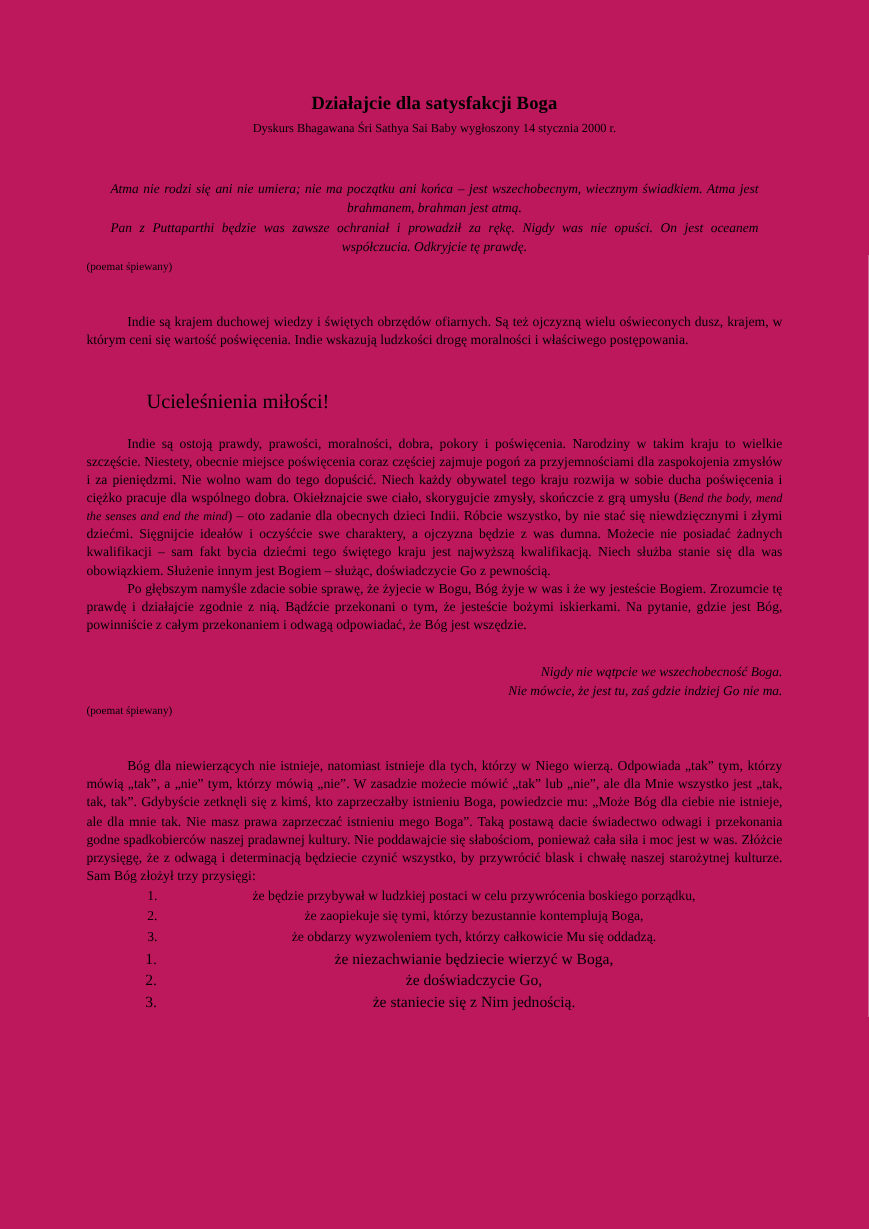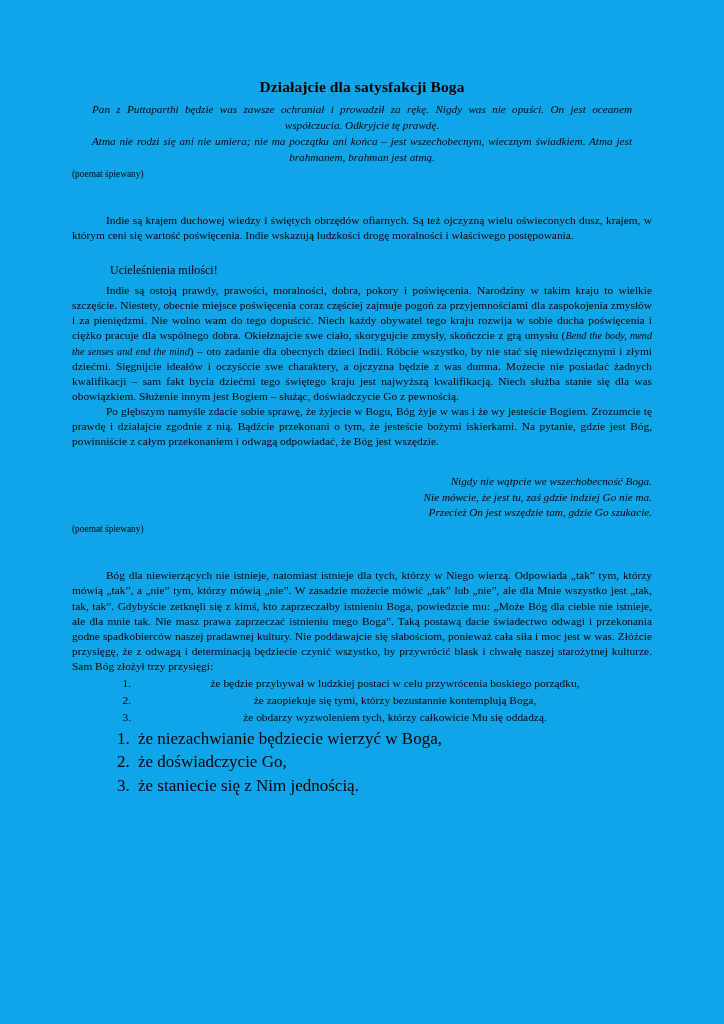--- a/index.html
+++ b/index.html
@@ -11,21 +11,21 @@
     width: 724px;
     height: 1024px;
     font-family: "Liberation Serif", serif;
     color: #000000;
     overflow: hidden;
   }
   .page {
     position: relative;
     width: 724px;
     height: 1024px;
-    background: #0ea5e9;
+    background: #be185d;
     box-sizing: border-box;
     padding: 78px 72px 40px 72px;
   }
   .doc-title {
     text-align: center;
     font-size: 15.5px;
     font-weight: bold;
     letter-spacing: 0.1px;
     margin: 0 0 6px 0;
   }
@@ -55,23 +55,23 @@
     padding-right: 18px;
   }
   p.body-par {
     font-size: 11.4px;
     line-height: 1.33;
     text-align: justify;
     margin: 0 0 0 0;
     text-indent: 34px;
   }
   .small-heading {
-    font-size: 12px;
+    font-size: 17px;
     line-height: 1.33;
-    margin: 4px;
+    margin: 16px;
     text-indent: 34px;
   }
   .eng-italic {
     font-style: italic;
     font-size: 10.2px;
   }
   ol.promises {
     margin: 2px 0 0 0;
     padding-left: 62px;
     font-size: 11.4px;
@@ -84,59 +84,60 @@
   }
   .second-list-intro {
     font-size: 11.4px;
     line-height: 1.33;
     margin: 14px 0 0 0;
     text-indent: 34px;
   }
   ol.promises2 {
     margin: 0;
     padding-left: 62px;
-    font-size: 17px;
+    font-size: 13px;
     line-height: 1.38;
+    text-align: center;
   }
   ol.promises2 li {
     margin: 0;
     padding-left: 4px;
   }
   .gap-24 { height: 24px; }
   .gap-16 { height: 16px; }
 </style>
 </head>
 <body>
 
 <div class="page">
 
   <h1 class="doc-title">Działajcie dla satysfakcji Boga</h1>
+  <div class="doc-subtitle">Dyskurs Bhagawana Śri Sathya Sai Baby wygłoszony 14 stycznia 2000 r.</div>
 
   <div class="verse-block">
+    <p class="verse-line justify-first">Atma nie rodzi się ani nie umiera; nie ma początku ani końca – jest wszechobecnym, wiecznym świadkiem. Atma jest brahmanem, brahman jest atmą.</p>
     <p class="verse-line justify-first">Pan z Puttaparthi będzie was zawsze ochraniał i prowadził za rękę. Nigdy was nie opuści. On jest oceanem współczucia. Odkryjcie tę prawdę.</p>
-    <p class="verse-line justify-first">Atma nie rodzi się ani nie umiera; nie ma początku ani końca – jest wszechobecnym, wiecznym świadkiem. Atma jest brahmanem, brahman jest atmą.</p>
     <p class="verse-attrib">(poemat śpiewany)</p>
   </div>
 
   <p class="body-par">Indie są krajem duchowej wiedzy i świętych obrzędów ofiarnych. Są też ojczyzną wielu oświeconych dusz, krajem, w którym ceni się wartość poświęcenia. Indie wskazują ludzkości drogę moralności i właściwego postępowania.</p>
 
   <div class="gap-16"></div>
 
   <p class="small-heading">Ucieleśnienia miłości!</p>
 
   <p class="body-par"><span>Indie są ostoją prawdy, prawości, moralności, dobra, pokory i poświęcenia. Narodziny w takim kraju to wielkie szczęście. Niestety, obecnie miejsce poświęcenia coraz częściej zajmuje pogoń za przyjemnościami dla zaspokojenia zmysłów i za pieniędzmi. Nie wolno wam do tego dopuścić. Niech każdy obywatel tego kraju rozwija w sobie ducha poświęcenia i ciężko pracuje dla wspólnego dobra. Okiełznajcie swe ciało, skorygujcie zmysły, skończcie z grą umysłu (</span><span class="eng-italic">Bend the body, mend the senses and end the mind</span><span>) – oto zadanie dla obecnych dzieci Indii. Róbcie wszystko, by nie stać się niewdzięcznymi i złymi dziećmi. Sięgnijcie ideałów i oczyśćcie swe charaktery, a ojczyzna będzie z was dumna. Możecie nie posiadać żadnych kwalifikacji – sam fakt bycia dziećmi tego świętego kraju jest najwyższą kwalifikacją. Niech służba stanie się dla was obowiązkiem. Służenie innym jest Bogiem – służąc, doświadczycie Go z pewnością.</span></p>
 
   <p class="body-par">Po głębszym namyśle zdacie sobie sprawę, że żyjecie w Bogu, Bóg żyje w was i że wy jesteście Bogiem. Zrozumcie tę prawdę i działajcie zgodnie z nią. Bądźcie przekonani o tym, że jesteście bożymi iskierkami. Na pytanie, gdzie jest Bóg, powinniście z całym przekonaniem i odwagą odpowiadać, że Bóg jest wszędzie.</p>
 
   <div class="gap-24"></div>
 
   <div class="verse-block">
     <p class="verse-line">Nigdy nie wątpcie we wszechobecność Boga.</p>
     <p class="verse-line">Nie mówcie, że jest tu, zaś gdzie indziej Go nie ma.</p>
-    <p class="verse-line">Przecież On jest wszędzie tam, gdzie Go szukacie.</p>
     <p class="verse-attrib">(poemat śpiewany)</p>
   </div>
 
   <p class="body-par">Bóg dla niewierzących nie istnieje, natomiast istnieje dla tych, którzy w Niego wierzą. Odpowiada „tak” tym, którzy mówią „tak”, a „nie” tym, którzy mówią „nie”. W zasadzie możecie mówić „tak” lub „nie”, ale dla Mnie wszystko jest „tak, tak, tak”. Gdybyście zetknęli się z kimś, kto zaprzeczałby istnieniu Boga, powiedzcie mu: „Może Bóg dla ciebie nie istnieje, ale dla mnie tak. Nie masz prawa zaprzeczać istnieniu mego Boga”. Taką postawą dacie świadectwo odwagi i przekonania godne spadkobierców naszej pradawnej kultury. Nie poddawajcie się słabościom, ponieważ cała siła i moc jest w was. Złóżcie przysięgę, że z odwagą i determinacją będziecie czynić wszystko, by przywrócić blask i chwałę naszej starożytnej kulturze. Sam Bóg złożył trzy przysięgi:</p>
 
   <ol class="promises">
     <li>że będzie przybywał w ludzkiej postaci w celu przywrócenia boskiego porządku,</li>
     <li>że zaopiekuje się tymi, którzy bezustannie kontemplują Boga,</li>
     <li>że obdarzy wyzwoleniem tych, którzy całkowicie Mu się oddadzą.</li>
   </ol>

